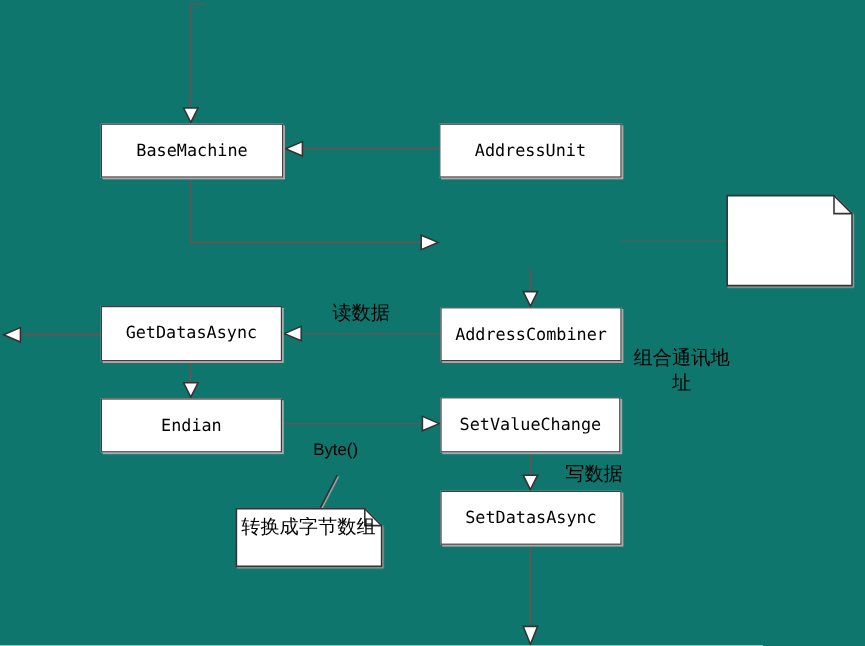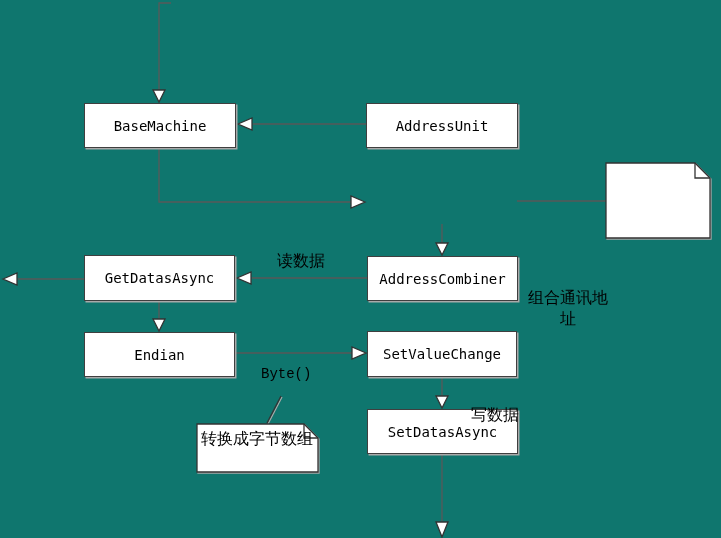--- a/index.html
+++ b/index.html
@@ -26,21 +26,21 @@
   .note-text{
     position:absolute;
     font-size:16px;line-height:18px;color:#000;
     word-break:break-all;
   }
   .edge-label{
     position:absolute;
     font-size:16px;color:#000;white-space:nowrap;
   }
   .edge-label.mono{
-    font-family:Liberation Mono, monospace;
+    font-family:Liberation Sans, sans-serif;
     font-size:14px;
   }
   .wrap-center{text-align:center;white-space:normal;}
 </style>
 </head>
 <body>
 
 <div class="canvas">
 
   <svg class="wires" viewBox="0 0 721 538" fill="none" stroke="#595959" stroke-width="1.3">
@@ -140,15 +140,15 @@
 
 
   <div class="note-text wrap-center" style="left:200px;top:429px;width:114px;line-height:19px;">转换成字节数组</div>
 
   <div class="edge-label" style="left:277px;top:251px;">读数据</div>
 
   <div class="edge-label wrap-center" style="left:527px;top:255px;width:82px;line-height:21px;margin-top:32px;">组合通讯地址</div>
 
   <div class="edge-label mono" style="left:261px;top:366px;">Byte()</div>
 
-  <div class="edge-label" style="left:471px;top:385px;margin-top:20px;">写数据</div>
+  <div class="edge-label" style="left:471px;top:385px;">写数据</div>
 
 </div>
 
 </body></html>

